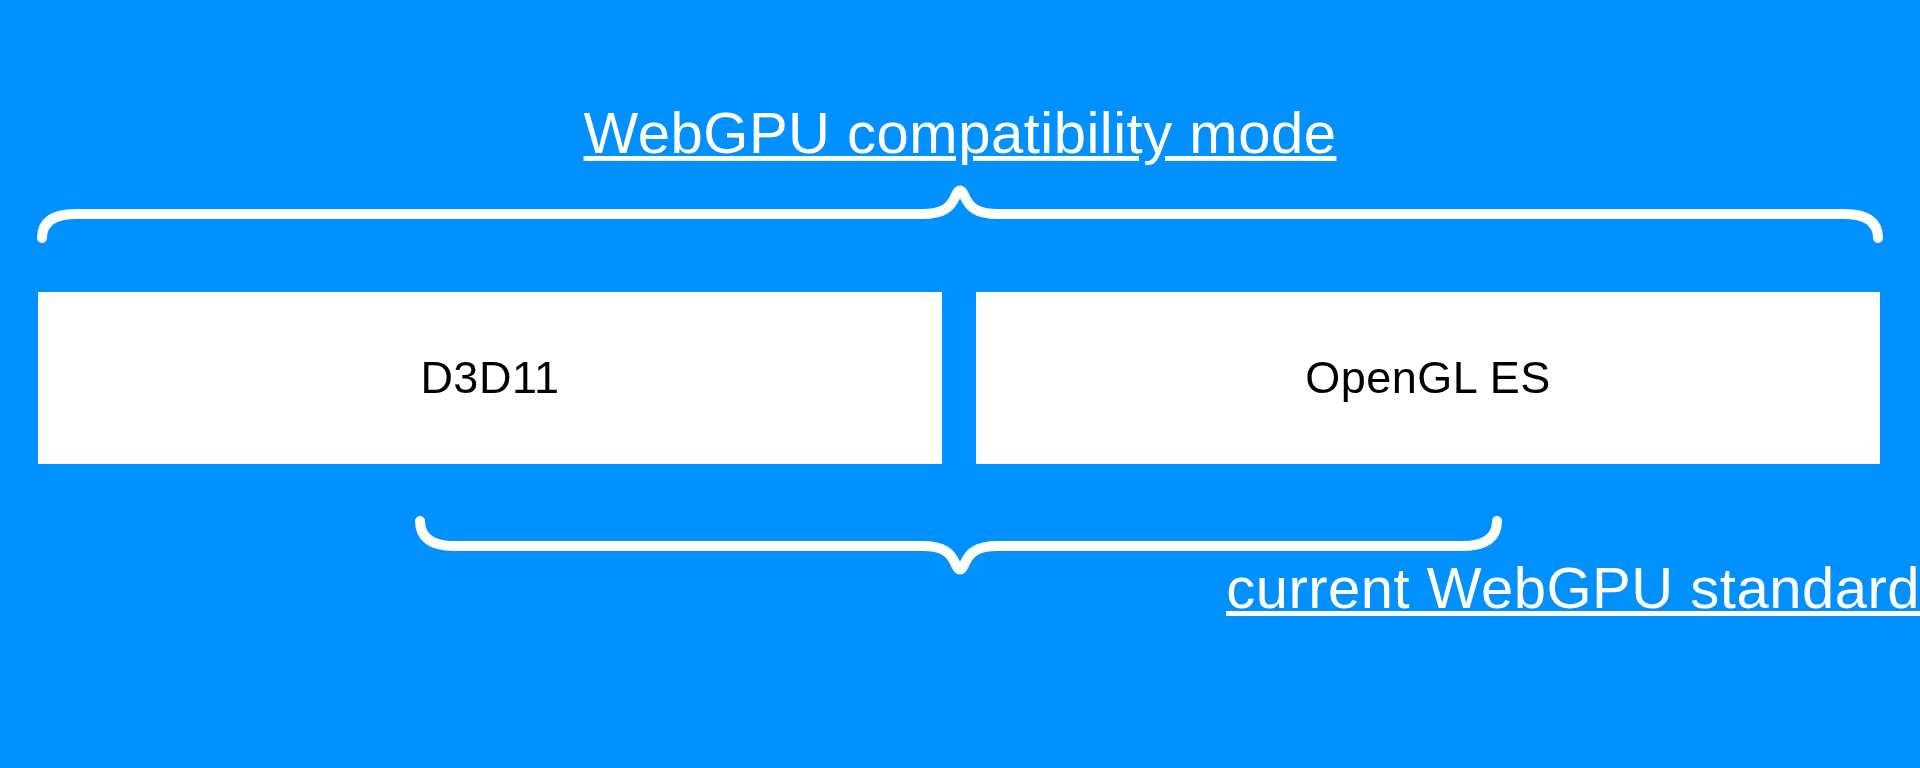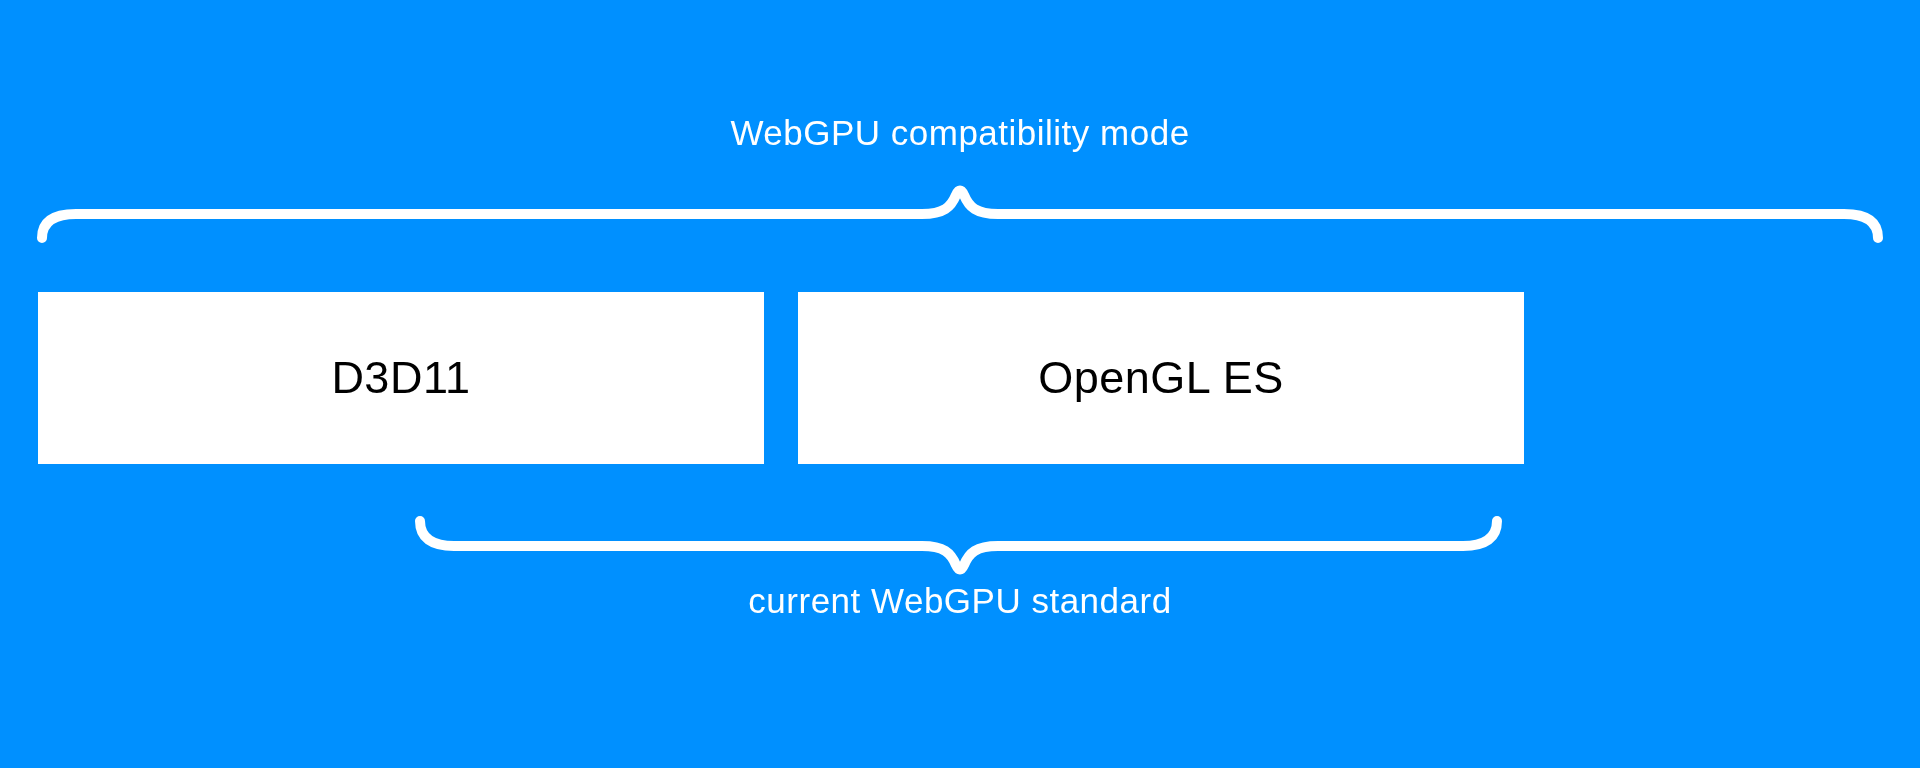--- a/index.html
+++ b/index.html
@@ -13,48 +13,49 @@
     background: var(--bg, #0090ff);
     overflow: hidden;
     font-family: "Liberation Sans", sans-serif;
   }
   .annotation {
     position: absolute;
     left: 0;
     width: 100%;
     text-align: center;
     color: var(--label-text, #ffffff);
-    font-size: 35px;
+    font-size: 58px;
     line-height: 52px;
     font-weight: 400;
     letter-spacing: 0.5px;
     white-space: nowrap;
+    text-decoration: underline;
   }
   .annotation.top { top: 107px; }
-  .annotation.bottom { top: 575px; }
+  .annotation.bottom { top: 562px; text-align: right; }
   .brace-layer {
     position: absolute;
     left: 0;
     top: 0;
     width: 1920px;
     height: 768px;
     pointer-events: none;
   }
   .brace-layer path {
     fill: none;
     stroke: var(--brace, #ffffff);
     stroke-width: 10;
     stroke-linecap: round;
     stroke-linejoin: round;
   }
   .boxes-row {
     position: absolute;
     left: 38px;
     top: 292px;
-    width: 1486px;
+    width: 1842px;
     height: 172px;
     display: flex;
     gap: 34px;
     text-align: right;
   }
   .platform-box {
     flex: 1 1 0;
     background: var(--box-bg, #ffffff);
     display: flex;
     align-items: center;

